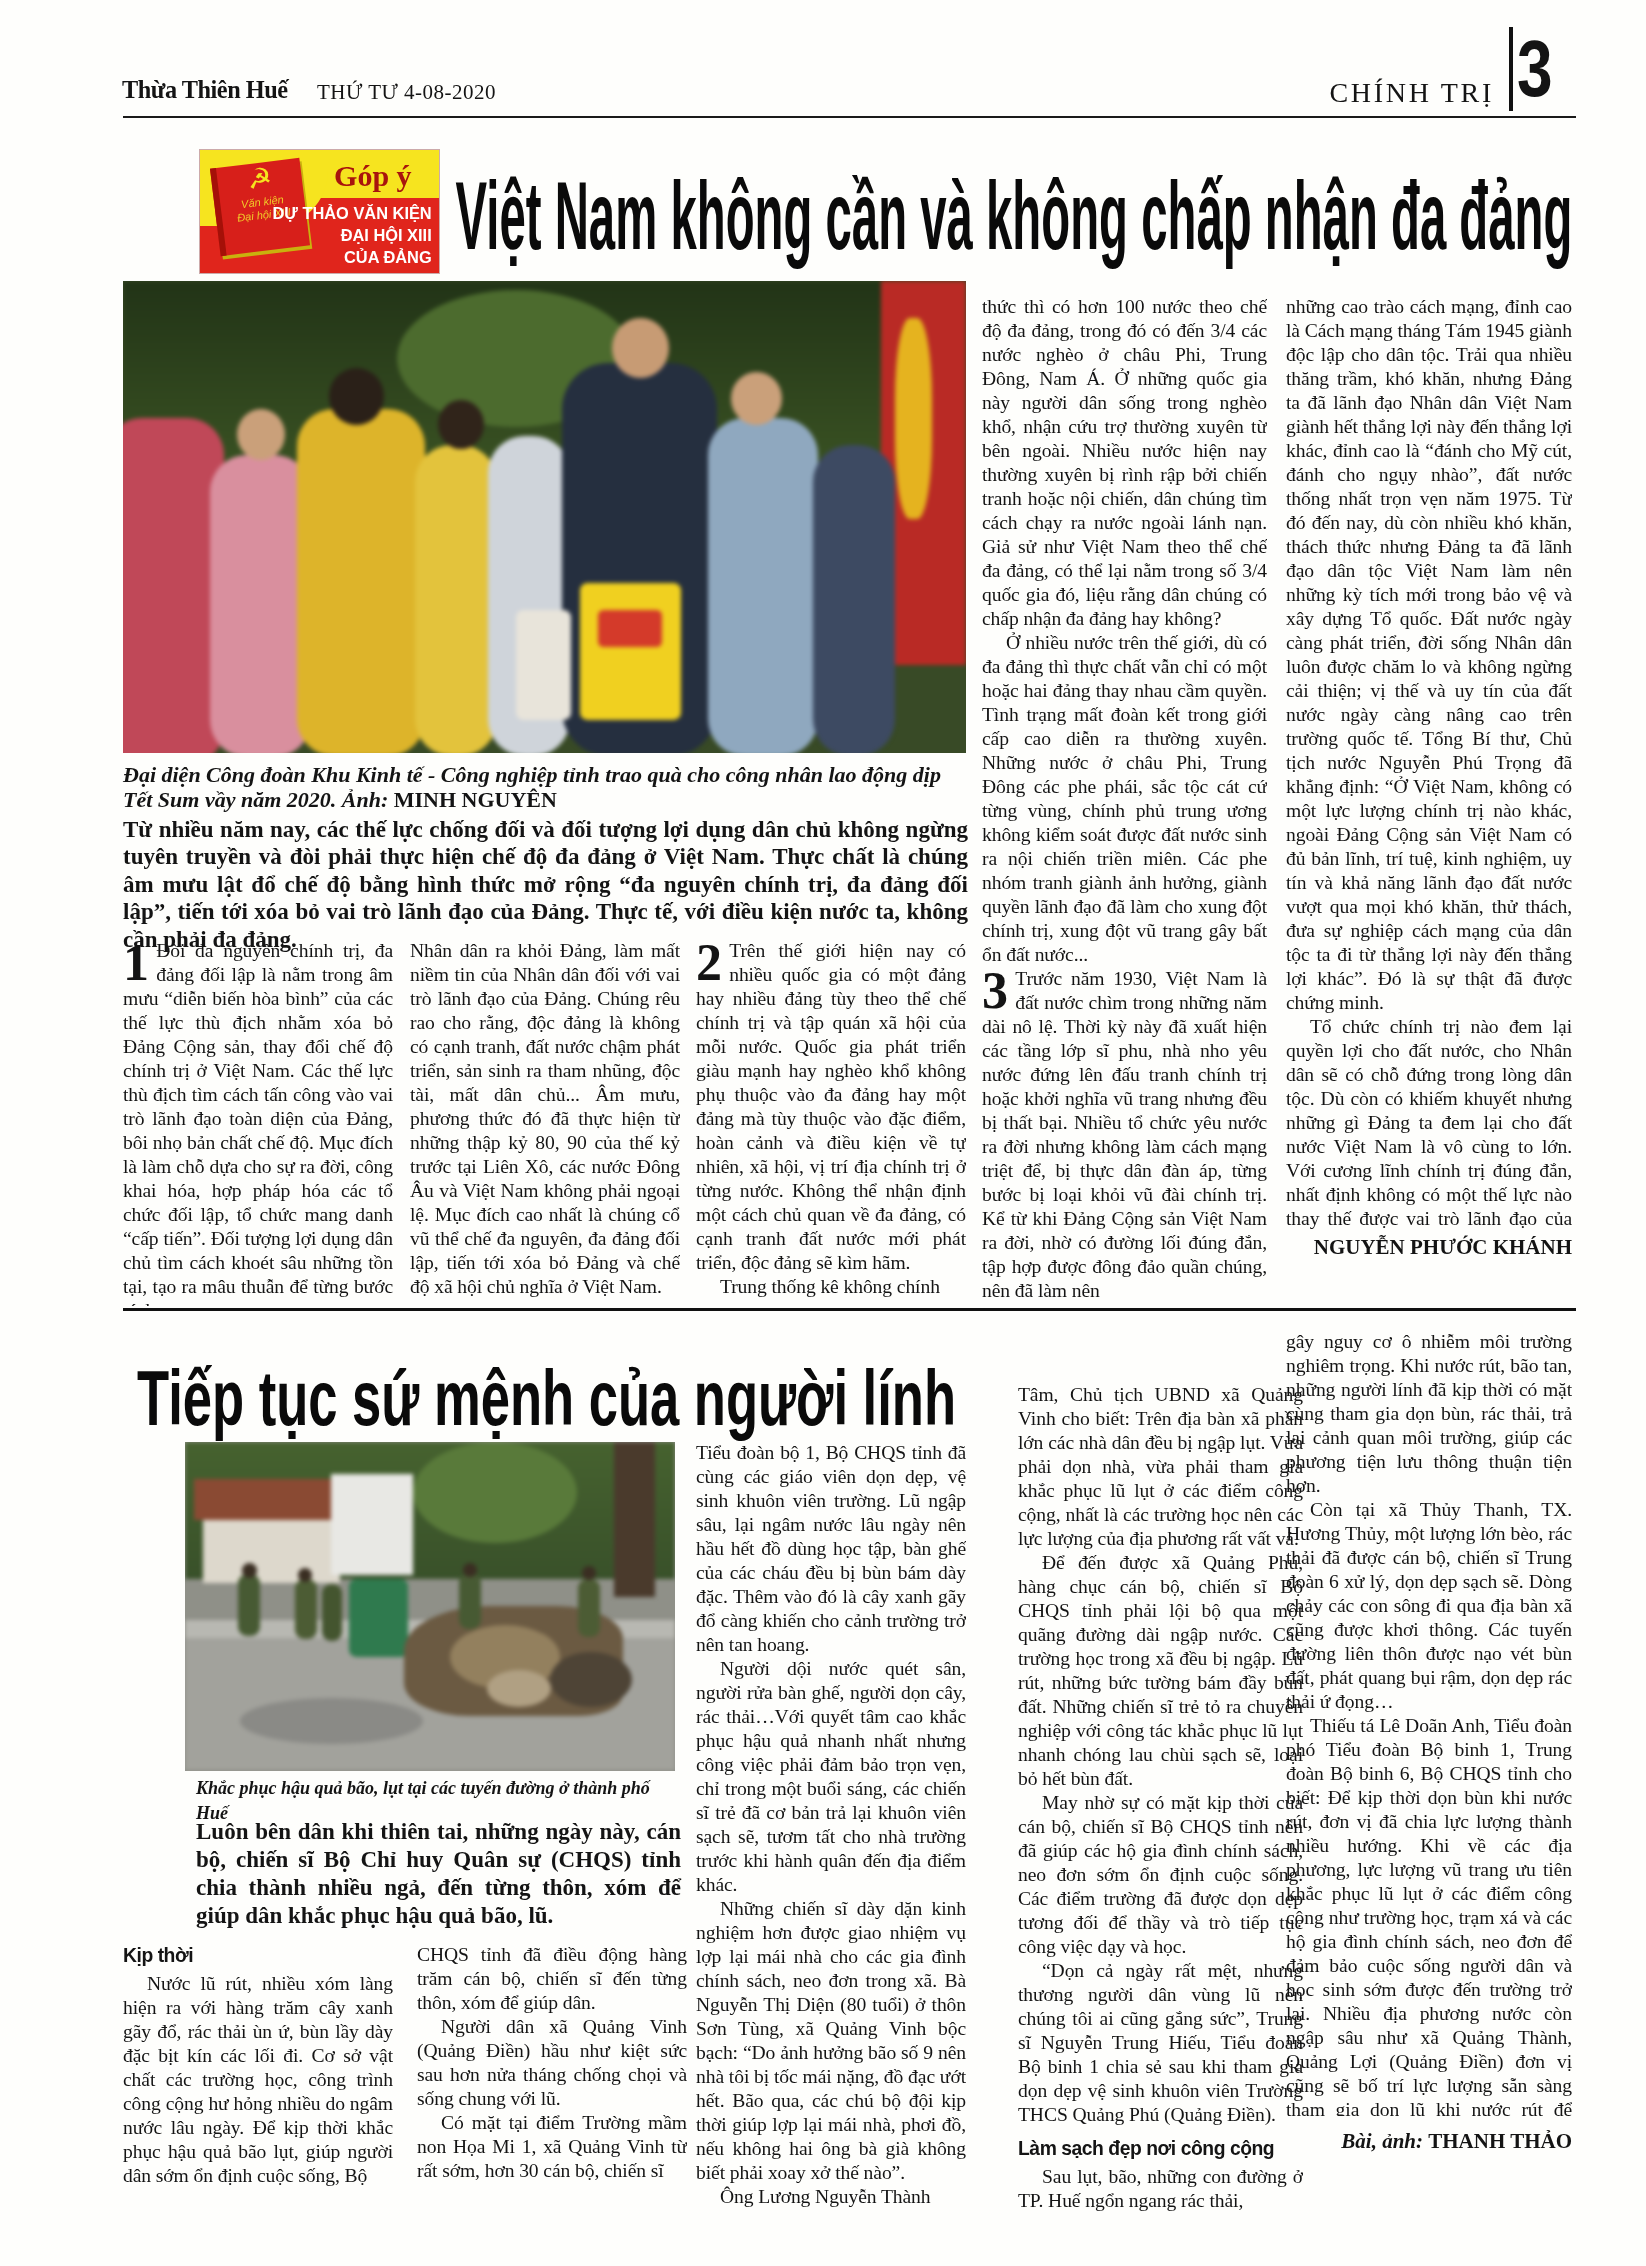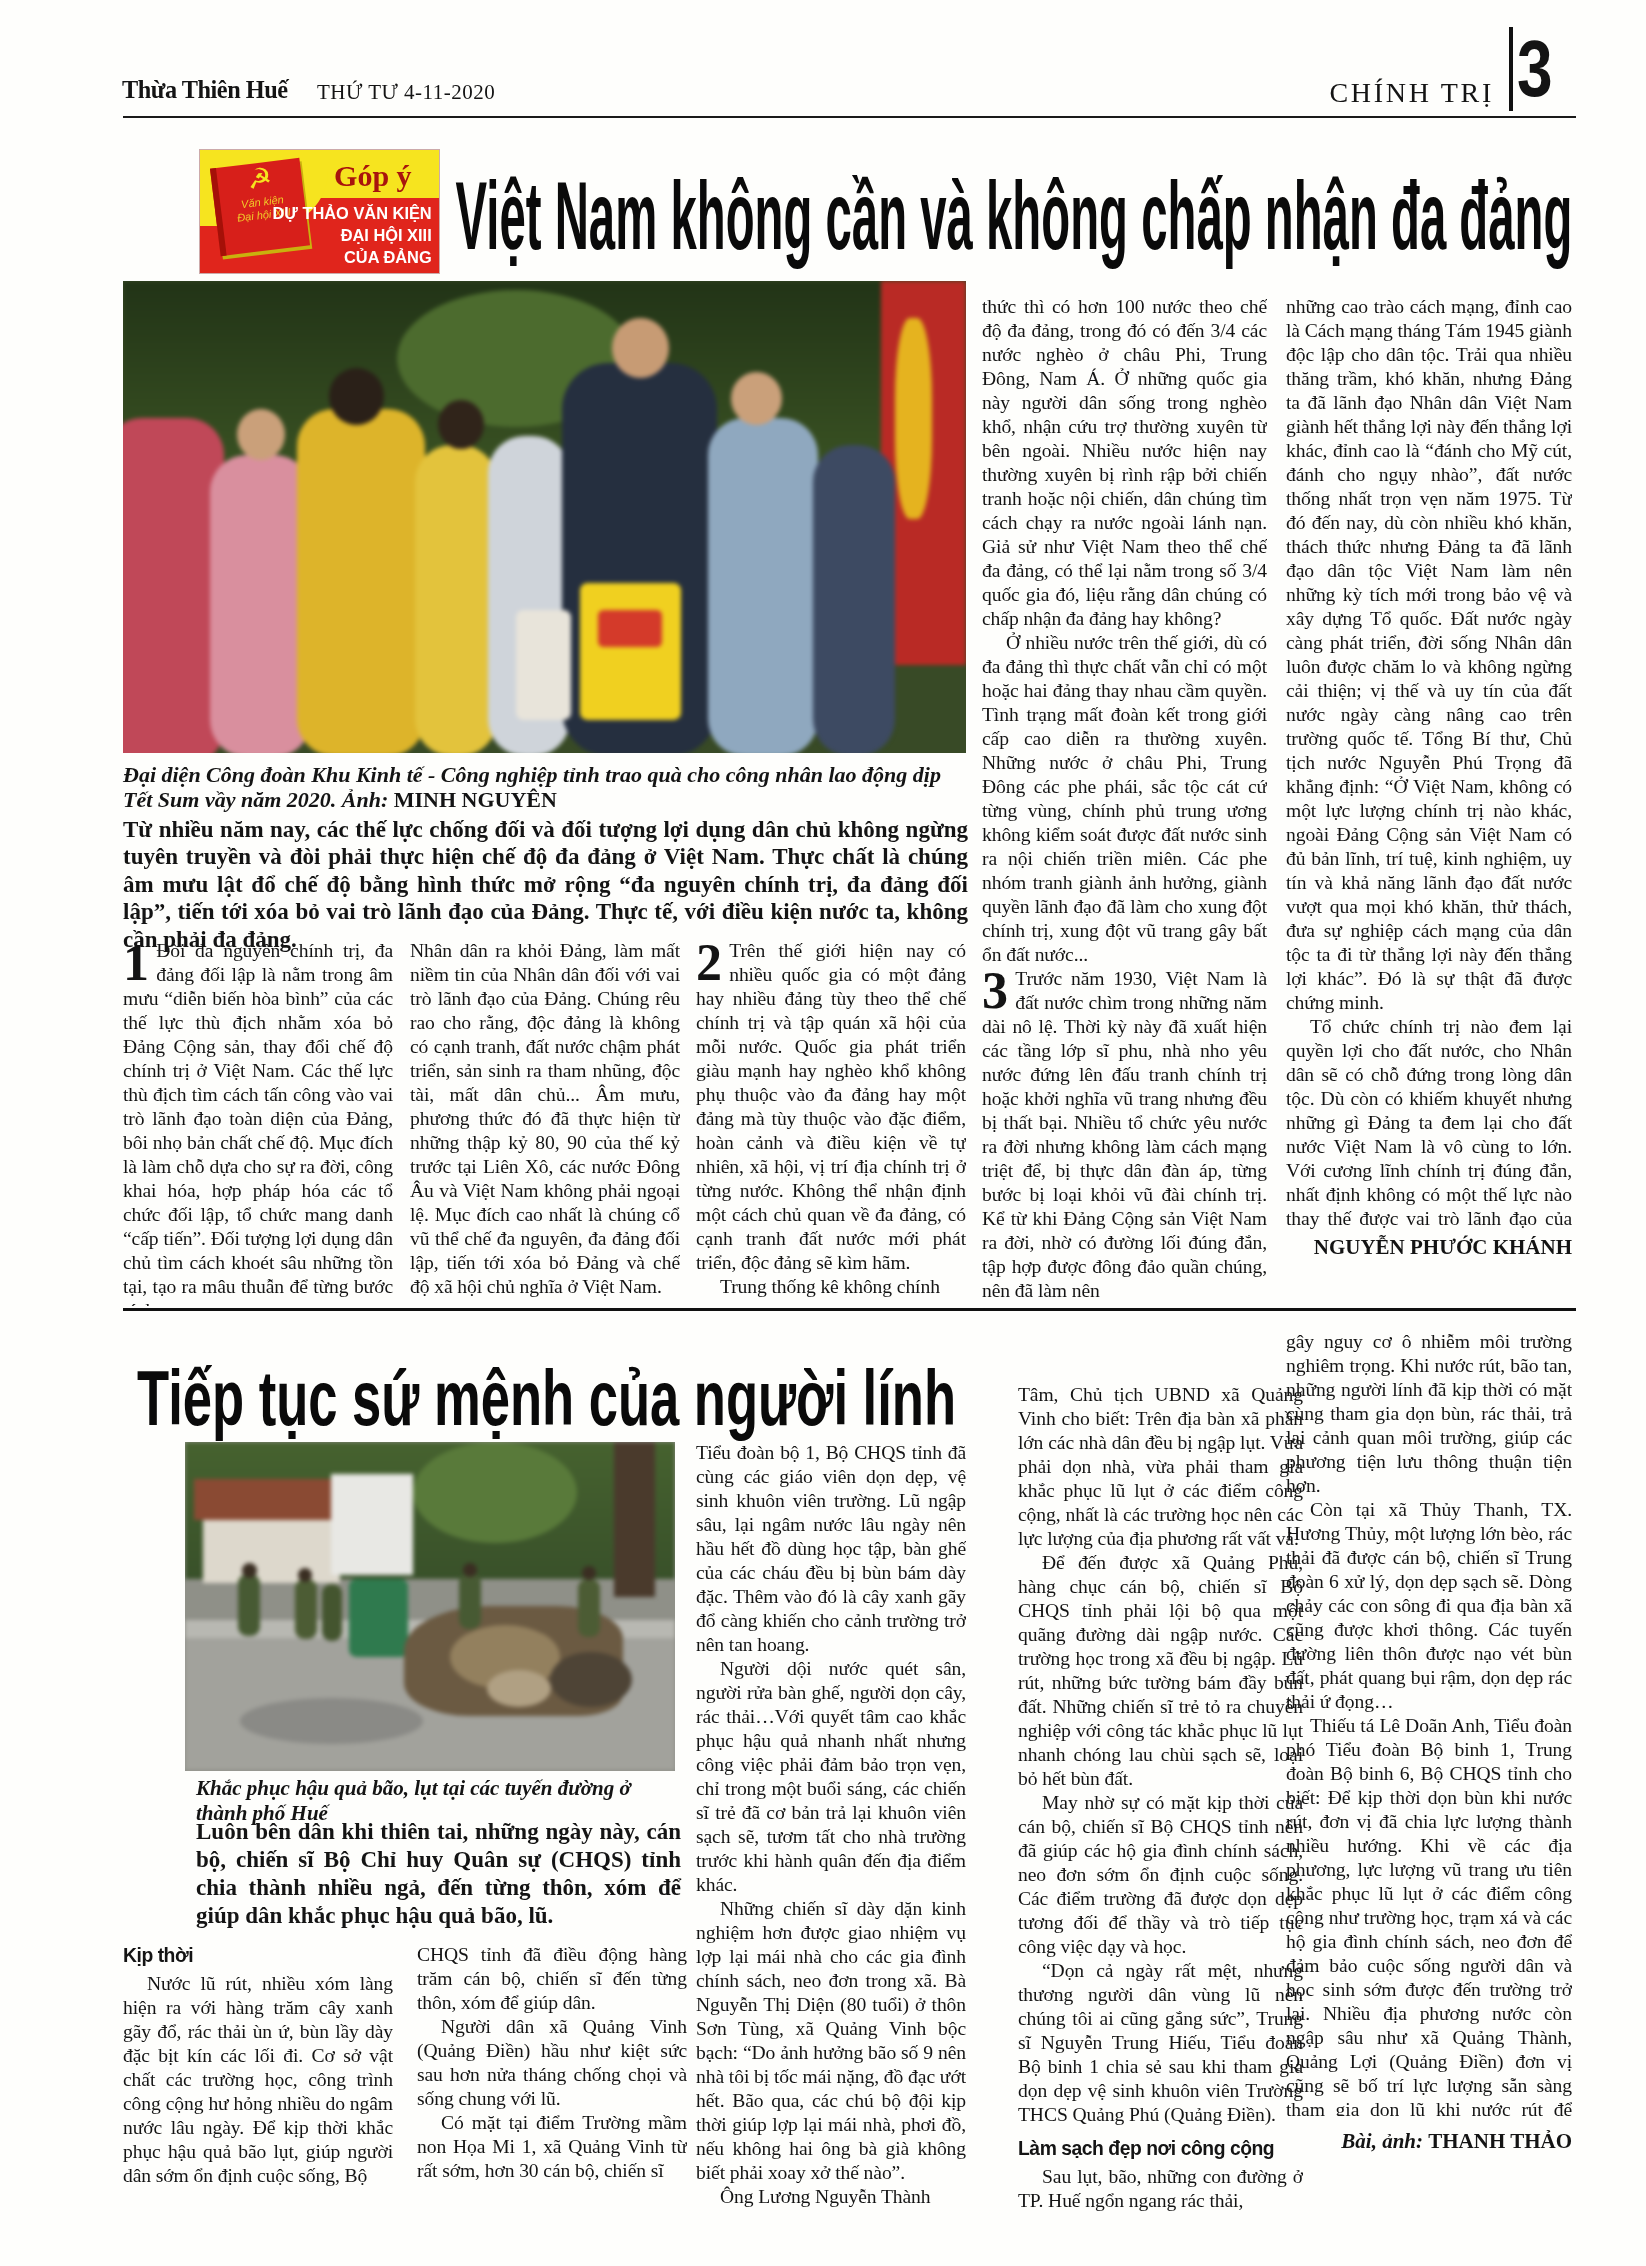--- a/index.html
+++ b/index.html
@@ -58,21 +58,21 @@
            transform:scaleX(.92);transform-origin:left;}
   .byline{font-weight:bold;font-size:21px;text-align:right;}
   .byline .lab{font-style:italic;}
 </style>
 </head>
 <body>
 
 <div id="page">
 
   <div class="abs masthead">Thừa Thiên Huế</div>
-  <div class="abs pubdate">THỨ TƯ 4-11-2020</div>
+  <div class="abs pubdate">THỨ TƯ 4-08-2020</div>
   <div class="abs section">CHÍNH TRỊ</div>
   <div class="abs pgbar"></div>
   <div class="abs pgnum">3</div>
   <div class="abs hrule" style="left:123px;top:116px;width:1453px;"></div>
 
   <div class="abs promo">
     <div class="promo-red"></div>
     <div class="book">
       <span class="hs">☭</span>
       <span class="bl">Văn kiện</span>
@@ -169,21 +169,21 @@
       <div class="blob" style="left:137px;top:142px;width:20px;height:57px;background:#44552f;border-radius:9.1px;"></div>
       <div class="blob" style="left:274px;top:132px;width:22px;height:55px;background:#475a33;border-radius:9.1px;"></div>
       <div class="blob" style="left:393px;top:137px;width:22px;height:58px;background:#4c5c34;border-radius:9.1px;"></div>
       <div class="blob" style="left:57px;top:121px;width:14.6px;height:14.6px;background:#3a2e22;border-radius:50%;"></div>
       <div class="blob" style="left:113px;top:126px;width:13.7px;height:13.7px;background:#3a2e22;border-radius:50%;"></div>
       <div class="blob" style="left:278px;top:121px;width:13.7px;height:13.7px;background:#3a2e22;border-radius:50%;"></div>
       <div class="blob" style="left:397px;top:124px;width:13.7px;height:13.7px;background:#3a2e22;border-radius:50%;"></div>
     </div>
   </div>
 
-  <div class="abs caption" style="left:196px;top:1776px;width:480px;font-size:21px;">Khắc phục hậu quả bão, lụt tại các tuyến đường ở thành phố Huế</div>
+  <div class="abs caption" style="left:196px;top:1776px;width:480px;font-size:18px;">Khắc phục hậu quả bão, lụt tại các tuyến đường ở thành phố Huế</div>
 
   <div class="abs lede lede2">Luôn bên dân khi thiên tai, những ngày này, cán bộ, chiến sĩ Bộ Chỉ huy Quân sự (CHQS) tỉnh chia thành nhiều ngả, đến từng thôn, xóm để giúp dân khắc phục hậu quả bão, lũ.</div>
 
   <div class="col" style="left:123px;top:1943px;width:270px;height:291px;">
     <p class="subhead">Kịp thời</p>
     <p class="para">Nước lũ rút, nhiều xóm làng hiện ra với hàng trăm cây xanh gãy đổ, rác thải ùn ứ, bùn lầy dày đặc bịt kín các lối đi. Cơ sở vật chất các trường học, công trình công cộng hư hỏng nhiều do ngâm nước lâu ngày. Để kịp thời khắc phục hậu quả bão lụt, giúp người dân sớm ổn định cuộc sống, Bộ</p>
   </div>
   <div class="col" style="left:410px;top:1943px;width:270px;height:291px;margin-left:7px;">
     <p class="para ni">CHQS tỉnh đã điều động hàng trăm cán bộ, chiến sĩ đến từng thôn, xóm để giúp dân.</p>
     <p class="para">Người dân xã Quảng Vinh (Quảng Điền) hầu như kiệt sức sau hơn nửa tháng chống chọi và sống chung với lũ.</p>

